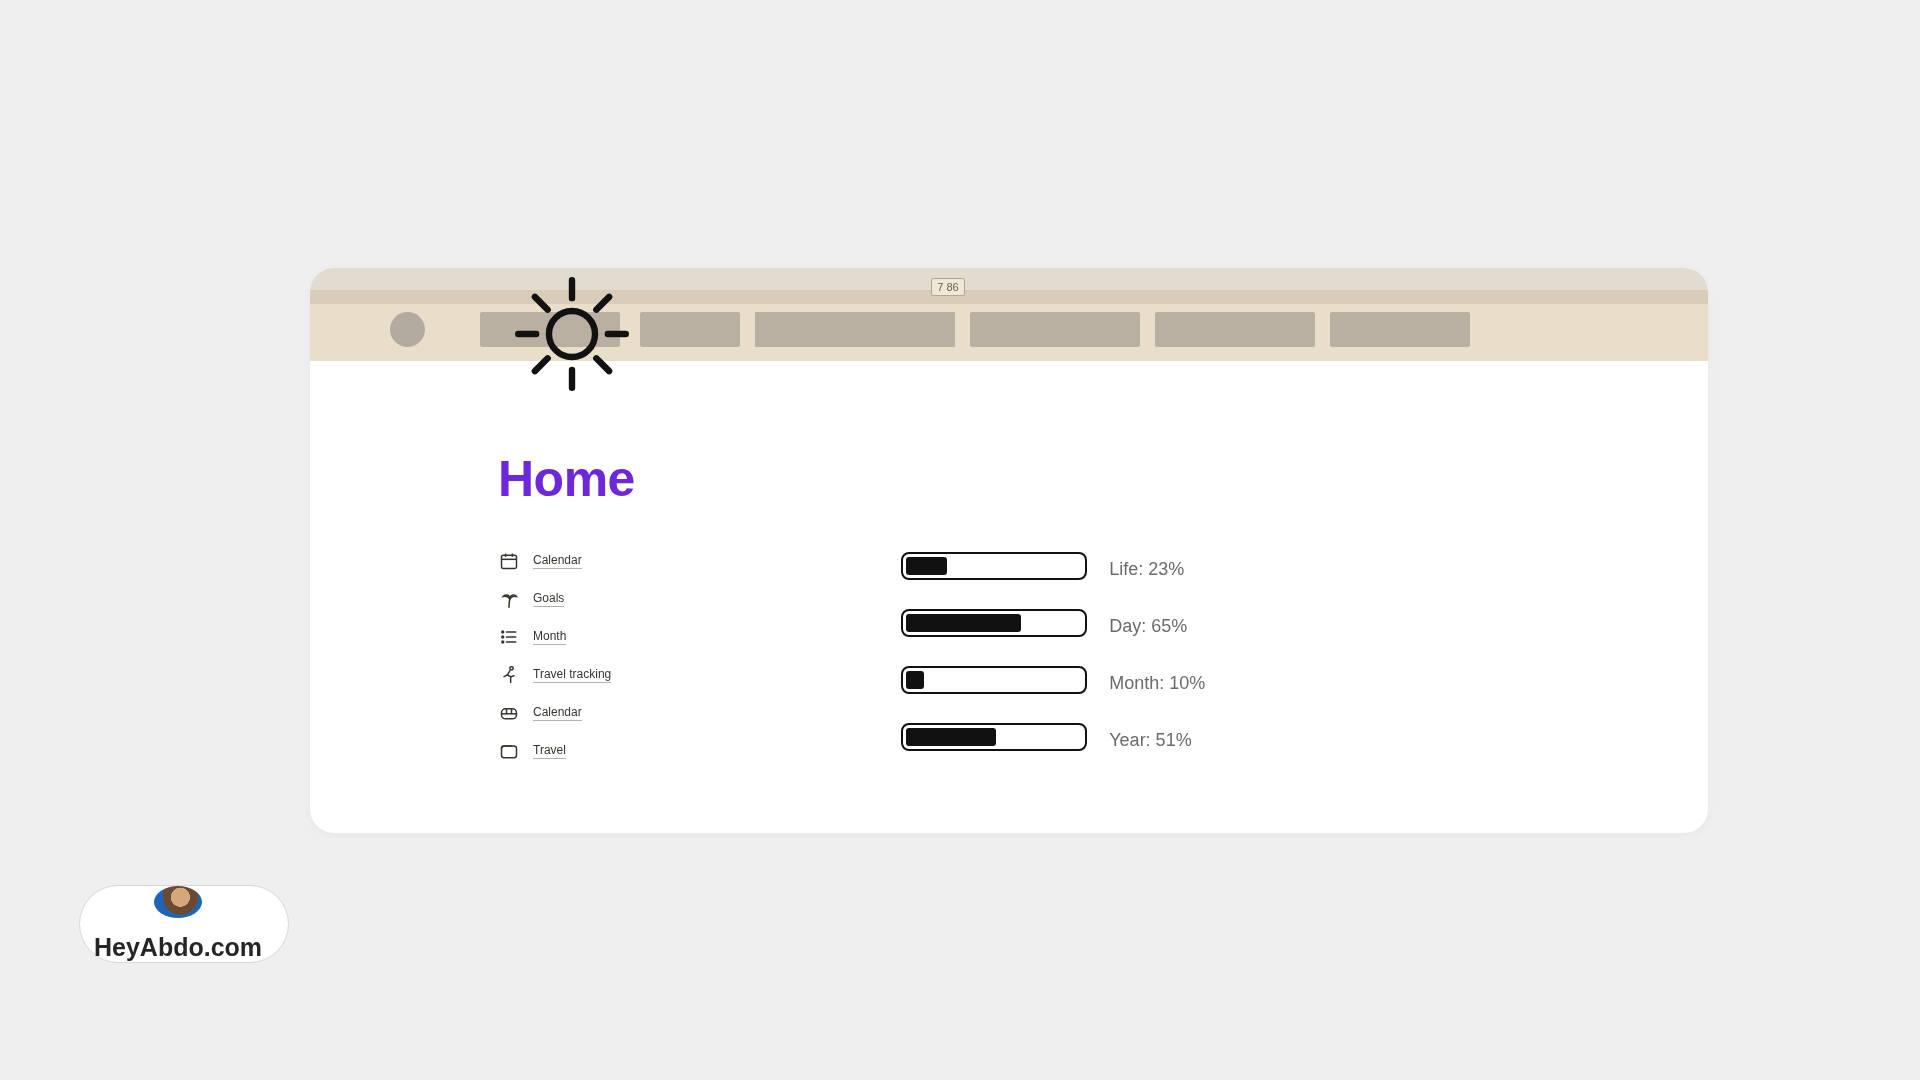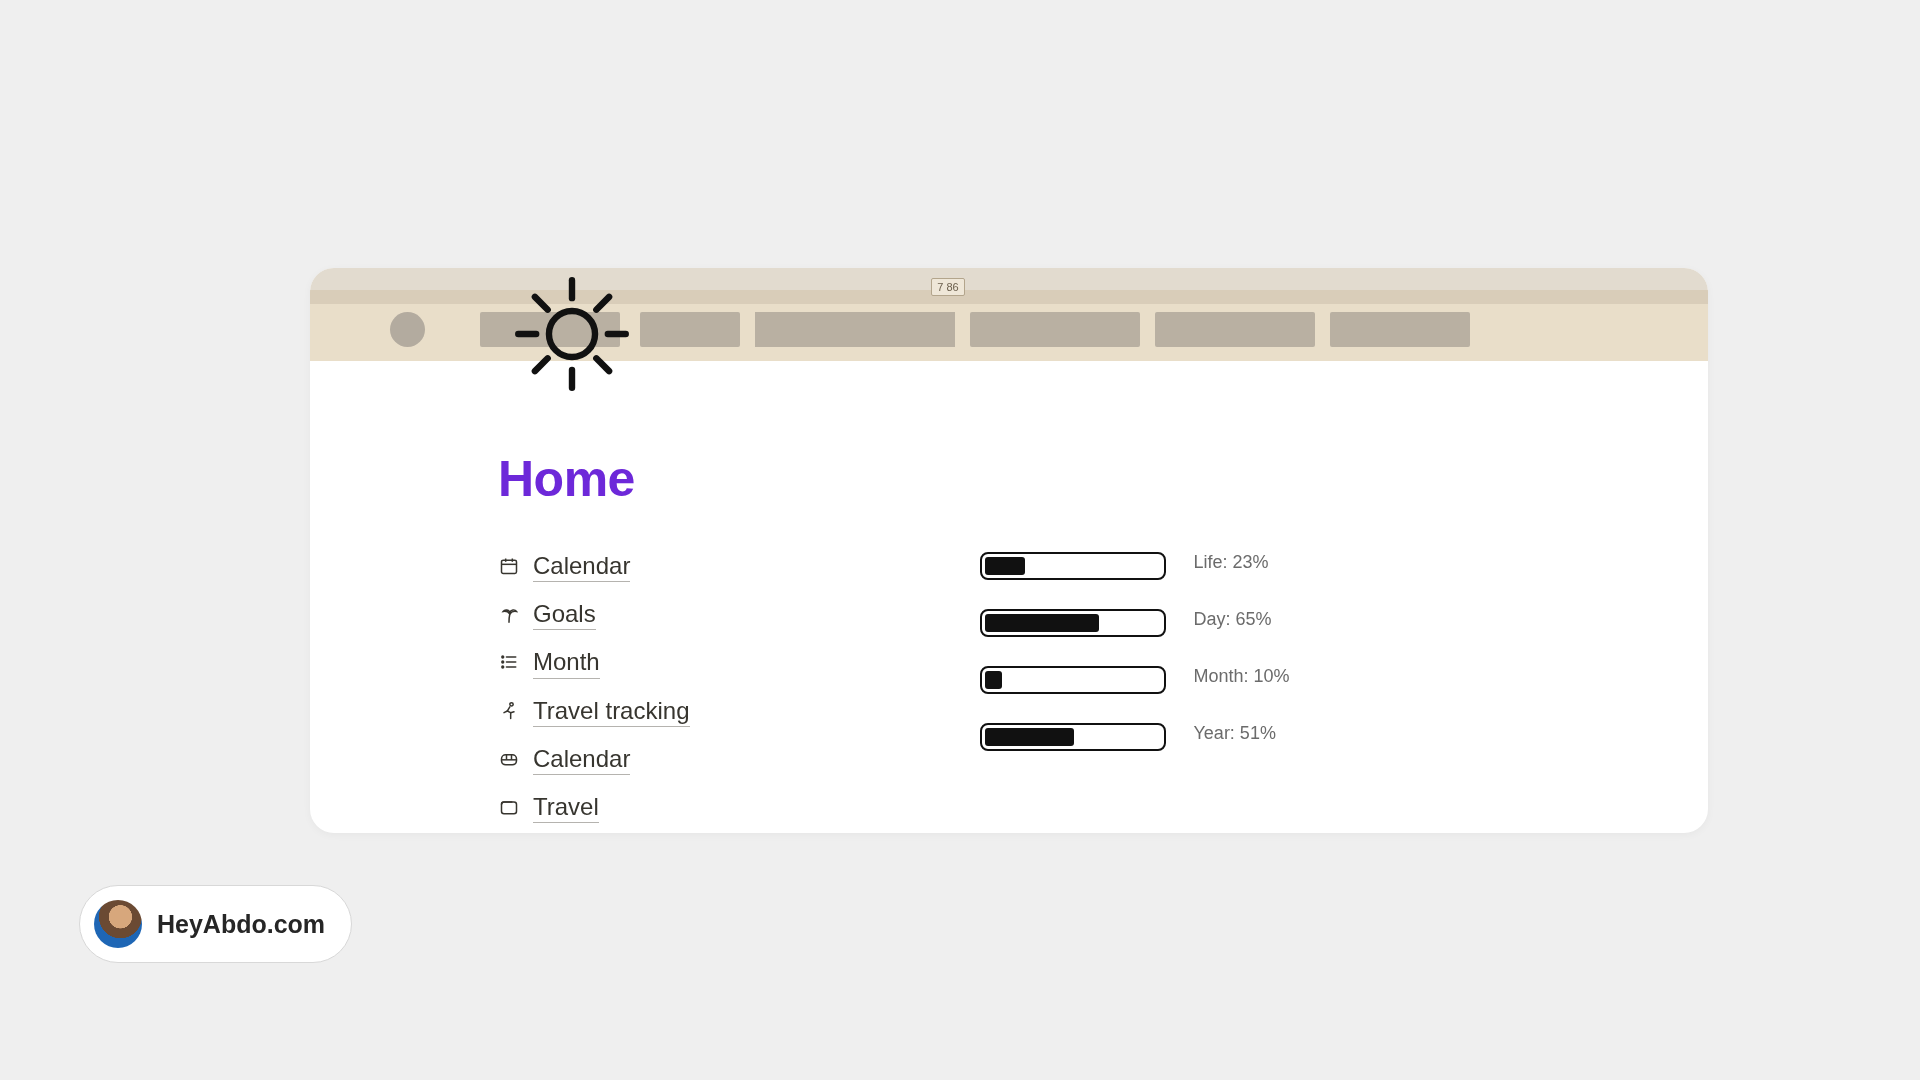--- a/index.html
+++ b/index.html
@@ -85,36 +85,36 @@
     }
     .nav-icon {
       width: 22px;
       height: 22px;
       display: inline-flex;
       align-items: center;
       justify-content: center;
       color:#37352f;
     }
     .nav-label {
-      font-size: 24px;
+      font-size: 12px;
       color: #37352f;
       border-bottom: 1px solid #b5b3af;
       line-height: 1.3;
     }
 
     .progress-list {
       display: flex;
       flex-direction: column;
       gap: 29px;
       padding-top: 2px;
     }
     .progress-row {
       display: flex;
-      align-items: flex-start;
-      gap: 28px;
+      align-items: flex-end;
+      gap: 22px;
     }
     .bar {
       width: 186px;
       height: 28px;
       border: 2.5px solid #111;
       border-radius: 8px;
       padding: 3px;
       background: #fff;
     }
     .fill {
@@ -133,20 +133,21 @@
       left: 79px;
       top: 885px;
       height: 78px;
       padding: 0 26px 0 14px;
       background: #ffffff;
       border: 1px solid #d8d8d8;
       border-radius: 39px;
       display: flex;
       align-items: center;
       gap: 15px;
+      flex-direction: column;
     }
     .avatar {
       width: 48px;
       height: 48px;
       border-radius: 50%;
       background: radial-gradient(circle at 55% 35%, #d7a77c 0 28%, #6b4a33 29% 52%, #1e66b5 53% 100%);
     }
     .brand {
       font-size: 25px;
       font-weight: 700;

